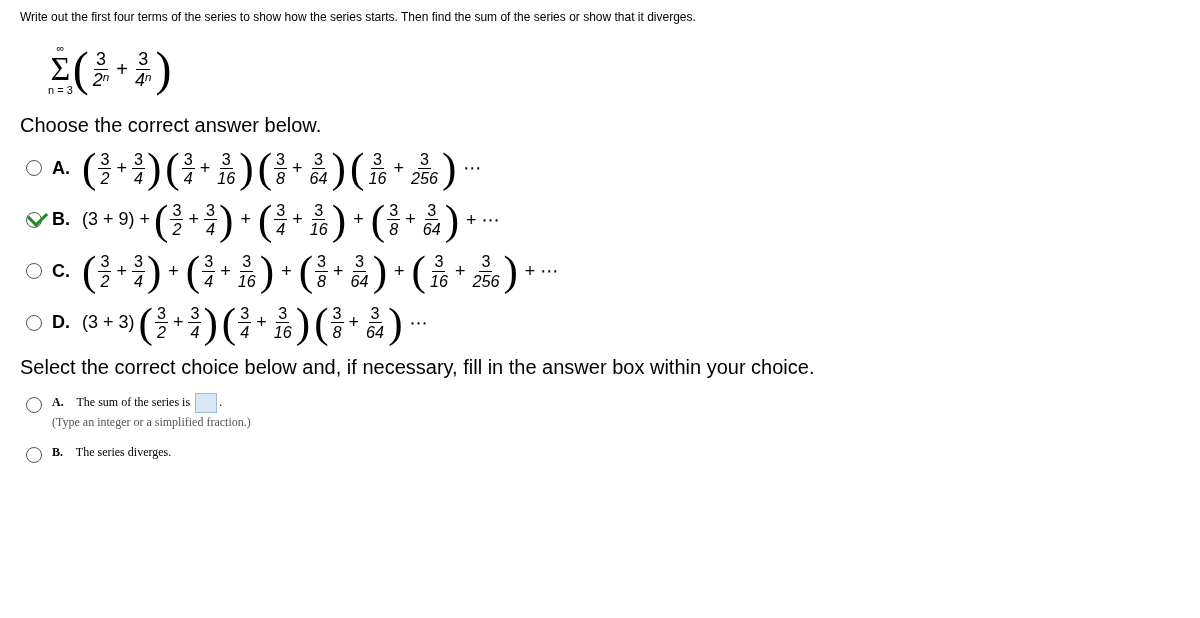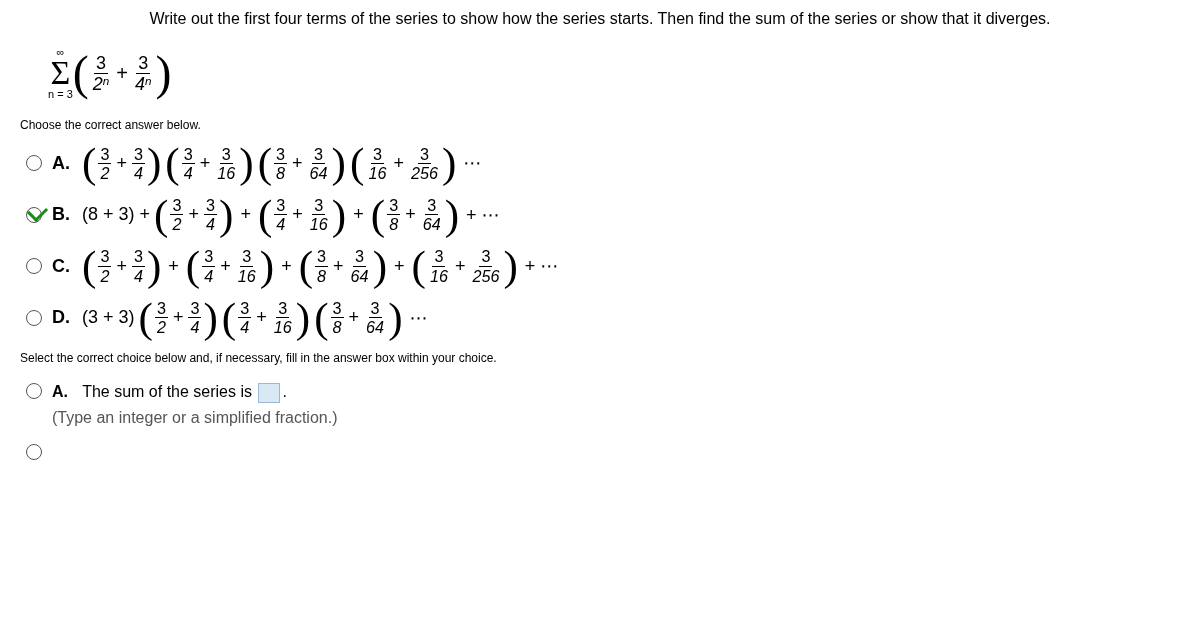--- a/index.html
+++ b/index.html
@@ -4,23 +4,22 @@
   <style>
     * { box-sizing: border-box; margin: 0; padding: 0; }
     body {
       font-family: Arial, sans-serif;
       font-size: 16px;
       padding: 10px 20px;
       color: #000;
       background: #fff;
     }
     .instruction {
-      font-size: 16px;
+      font-size: 12px;
       margin-bottom: 8px;
-      text-align: center;
     }
     .series-display {
       margin: 10px 0 18px 28px;
       font-size: 20px;
     }
     .sigma-block {
       display: inline-flex;
       align-items: center;
     }
     .sigma-col {
@@ -51,21 +50,21 @@
       align-items: center;
       vertical-align: middle;
       font-size: 0.9em;
       line-height: 1;
       margin: 0 2px;
     }
     .frac .num { padding: 0 2px 1px 2px; border-bottom: 1px solid #000; }
     .frac .den { padding: 1px 2px 0 2px; font-style: italic; }
     .sup { font-size: 0.65em; position: relative; top: -0.4em; }
     .prompt {
-      font-size: 12px;
+      font-size: 20px;
       margin: 12px 0 14px 0;
     }
     .options {
       margin-left: 6px;
     }
     .option-row {
       display: flex;
       align-items: center;
       margin-bottom: 16px;
       font-size: 18px;
@@ -101,21 +100,21 @@
       gap: 4px;
     }
     .plus { margin: 0 3px; }
     .dots { margin-left: 3px; }
     .followup {
       display: flex;
       align-items: flex-start;
       margin-bottom: 10px;
     }
     .followup .radio { margin-top: 4px; }
-    .followup-text { font-size: 16px; line-height: 1.6; }
+    .followup-text { font-size: 12px; line-height: 1.6; font-family: Liberation Serif, serif; }
     .answer-box {
       display: inline-block;
       width: 22px;
       height: 20px;
       background: #d8e8f5;
       border: 1px solid #9cb8d4;
       vertical-align: middle;
       margin: 0 2px;
     }
     .hint { color: #555; }
@@ -199,21 +198,21 @@
           </span>
         </span>
       <span class="dots">⋯</span>
     </div>
   </div>
 
   <div class="option-row">
     <div class="radio selected"></div>
     <span class="opt-label">B.</span>
     <div class="math-row">
-      <span>(8 + 3) +</span>
+      <span>(3 + 9) +</span>
       <span class="paren">
           <span class="frac">
             <span class="num">3</span>
             <span class="den">2</span>
           </span>
           <span class="plus">+</span>
           <span class="frac">
             <span class="num">3</span>
             <span class="den">4</span>
           </span>
@@ -351,14 +350,18 @@
     <div class="radio"></div>
     <div class="followup-text">
       <span class="opt-label">A.</span>
       <span>The sum of the series is</span>
       <span class="answer-box"></span><span>.</span><br>
       <span class="hint">(Type an integer or a simplified fraction.)</span>
     </div>
   </div>
   <div class="followup">
     <div class="radio"></div>
+    <div class="followup-text">
+      <span class="opt-label">B.</span>
+      <span>The series diverges.</span>
+    </div>
   </div>
 </div>
 
 </body></html>

